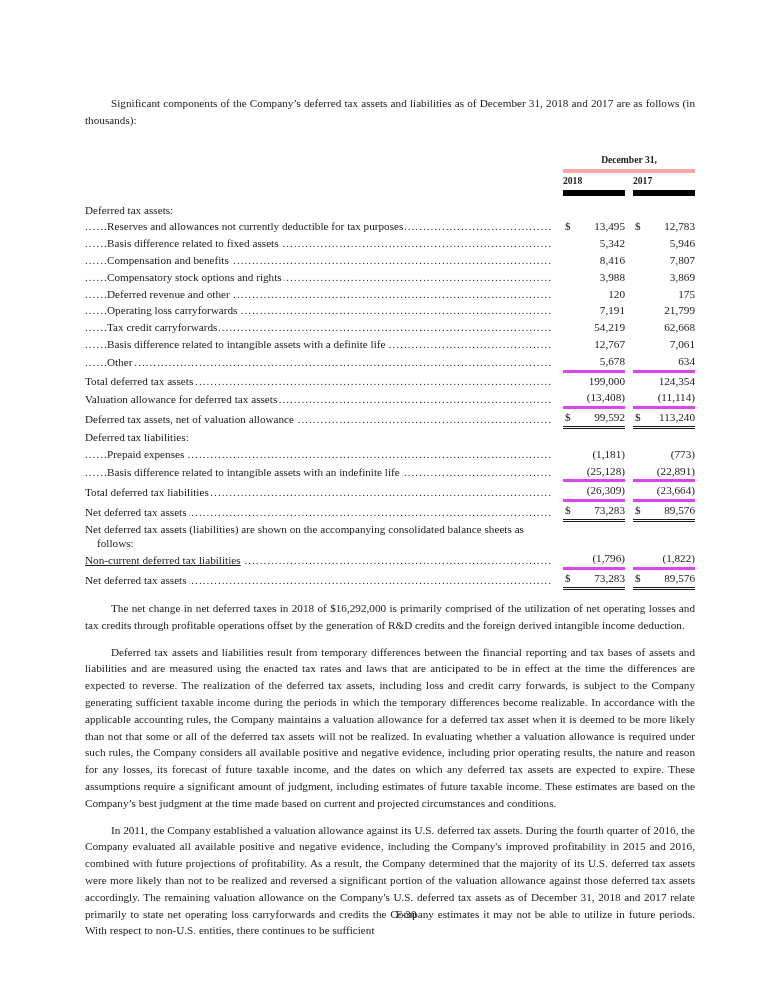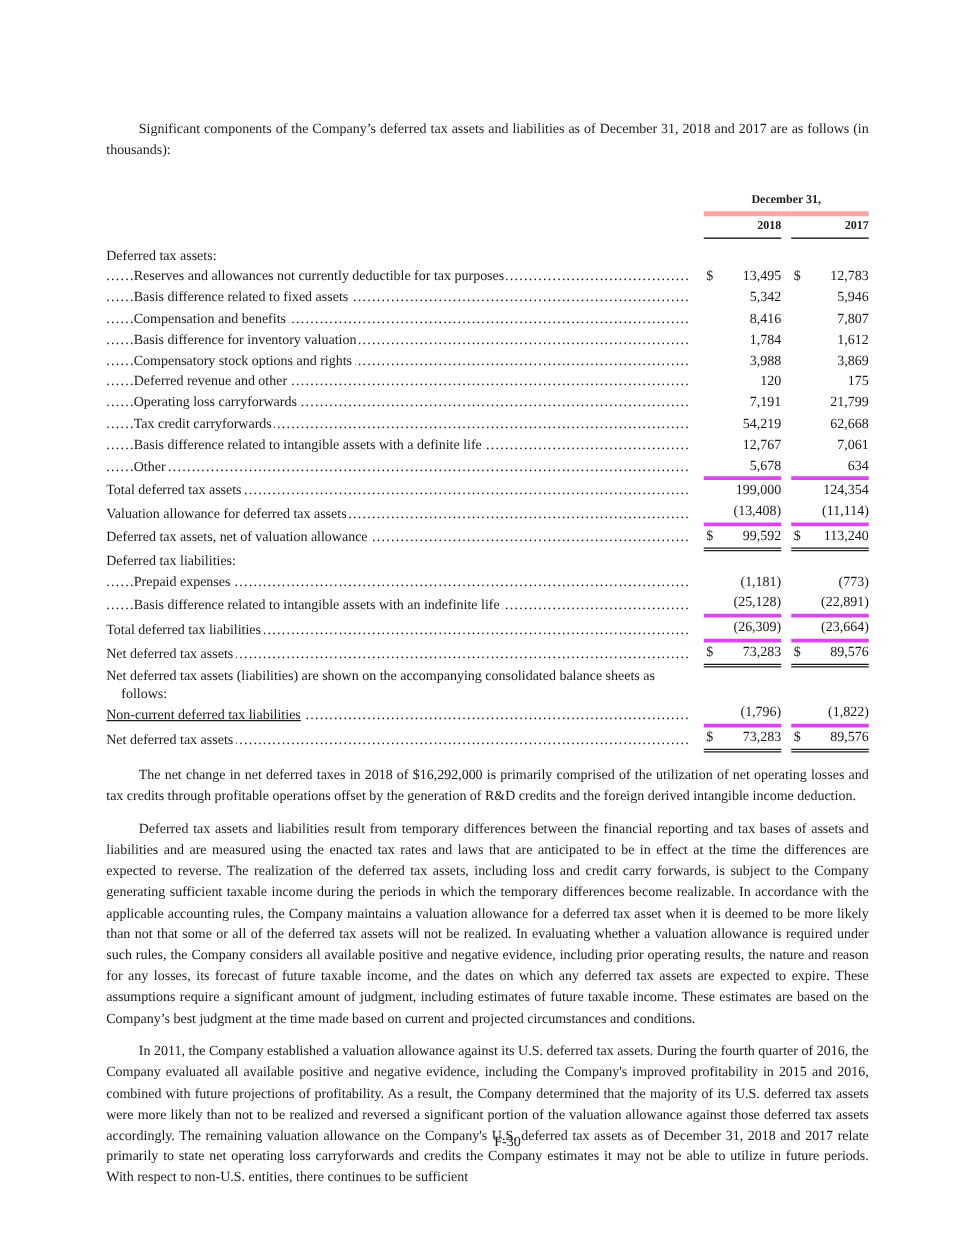--- a/index.html
+++ b/index.html
@@ -14,21 +14,21 @@
   }
   p.intro { margin-bottom: 23px; }
   .fin-table { width: 610px; border-collapse: collapse; table-layout: fixed; }
   .fin-table td { padding: 0; height: 16.8px; line-height: 16.8px; vertical-align: bottom; white-space: nowrap; }
   .fin-table col.c-label { width: 470px; }
   .fin-table col.c-gap1 { width: 8px; }
   .fin-table col.c-v1 { width: 62px; }
   .fin-table col.c-gap2 { width: 8px; }
   .fin-table col.c-v2 { width: 62px; }
   .hdr-top { font-weight: bold; font-size: 9.6px; text-align: center; border-bottom: 4px solid #fca5a5; height: 17px !important; }
-  .hdr-year { font-weight: bold; font-size: 9.6px; text-align: right; border-bottom: 1px solid #000000; height: 17px !important; }
+  .hdr-year { font-weight: bold; font-size: 9.6px; text-align: left; border-bottom: 6px solid #000000; height: 17px !important; }
   .label { overflow: hidden; position: relative; }
   .label .txt { background: #fff; position: relative; z-index: 1; padding-right: 2px; }
   .label.dots::after {
     content: "........................................................................................................................................................................................................................................";
     position: absolute; left: 0; right: 4px; bottom: 0; letter-spacing: 1px; color: #1a1a1a; overflow: hidden; white-space: nowrap;
   }
   .val { text-align: right; position: relative; }
   .val .dollar { position: absolute; left: 2px; }
   .val .num { padding-right: 0; }
   .u-single { border-bottom: 3px solid #d946ef; }
@@ -91,27 +91,20 @@
           <td class="val"><span class="num">5,946</span></td>
         </tr>
         <tr>
           <td class="label dots"><span class="txt" style="margin-left: 22px;">Compensation and benefits</span></td>
           <td></td>
           <td class="val"><span class="num">8,416</span></td>
           <td></td>
           <td class="val"><span class="num">7,807</span></td>
         </tr>
         <tr>
-          <td class="label dots"><span class="txt" style="margin-left: 22px;">Basis difference for inventory valuation</span></td>
-          <td></td>
-          <td class="val"><span class="num">1,784</span></td>
-          <td></td>
-          <td class="val"><span class="num">1,612</span></td>
-        </tr>
-        <tr>
           <td class="label dots"><span class="txt" style="margin-left: 22px;">Compensatory stock options and rights</span></td>
           <td></td>
           <td class="val"><span class="num">3,988</span></td>
           <td></td>
           <td class="val"><span class="num">3,869</span></td>
         </tr>
         <tr>
           <td class="label dots"><span class="txt" style="margin-left: 22px;">Deferred revenue and other</span></td>
           <td></td>
           <td class="val"><span class="num">120</span></td>

